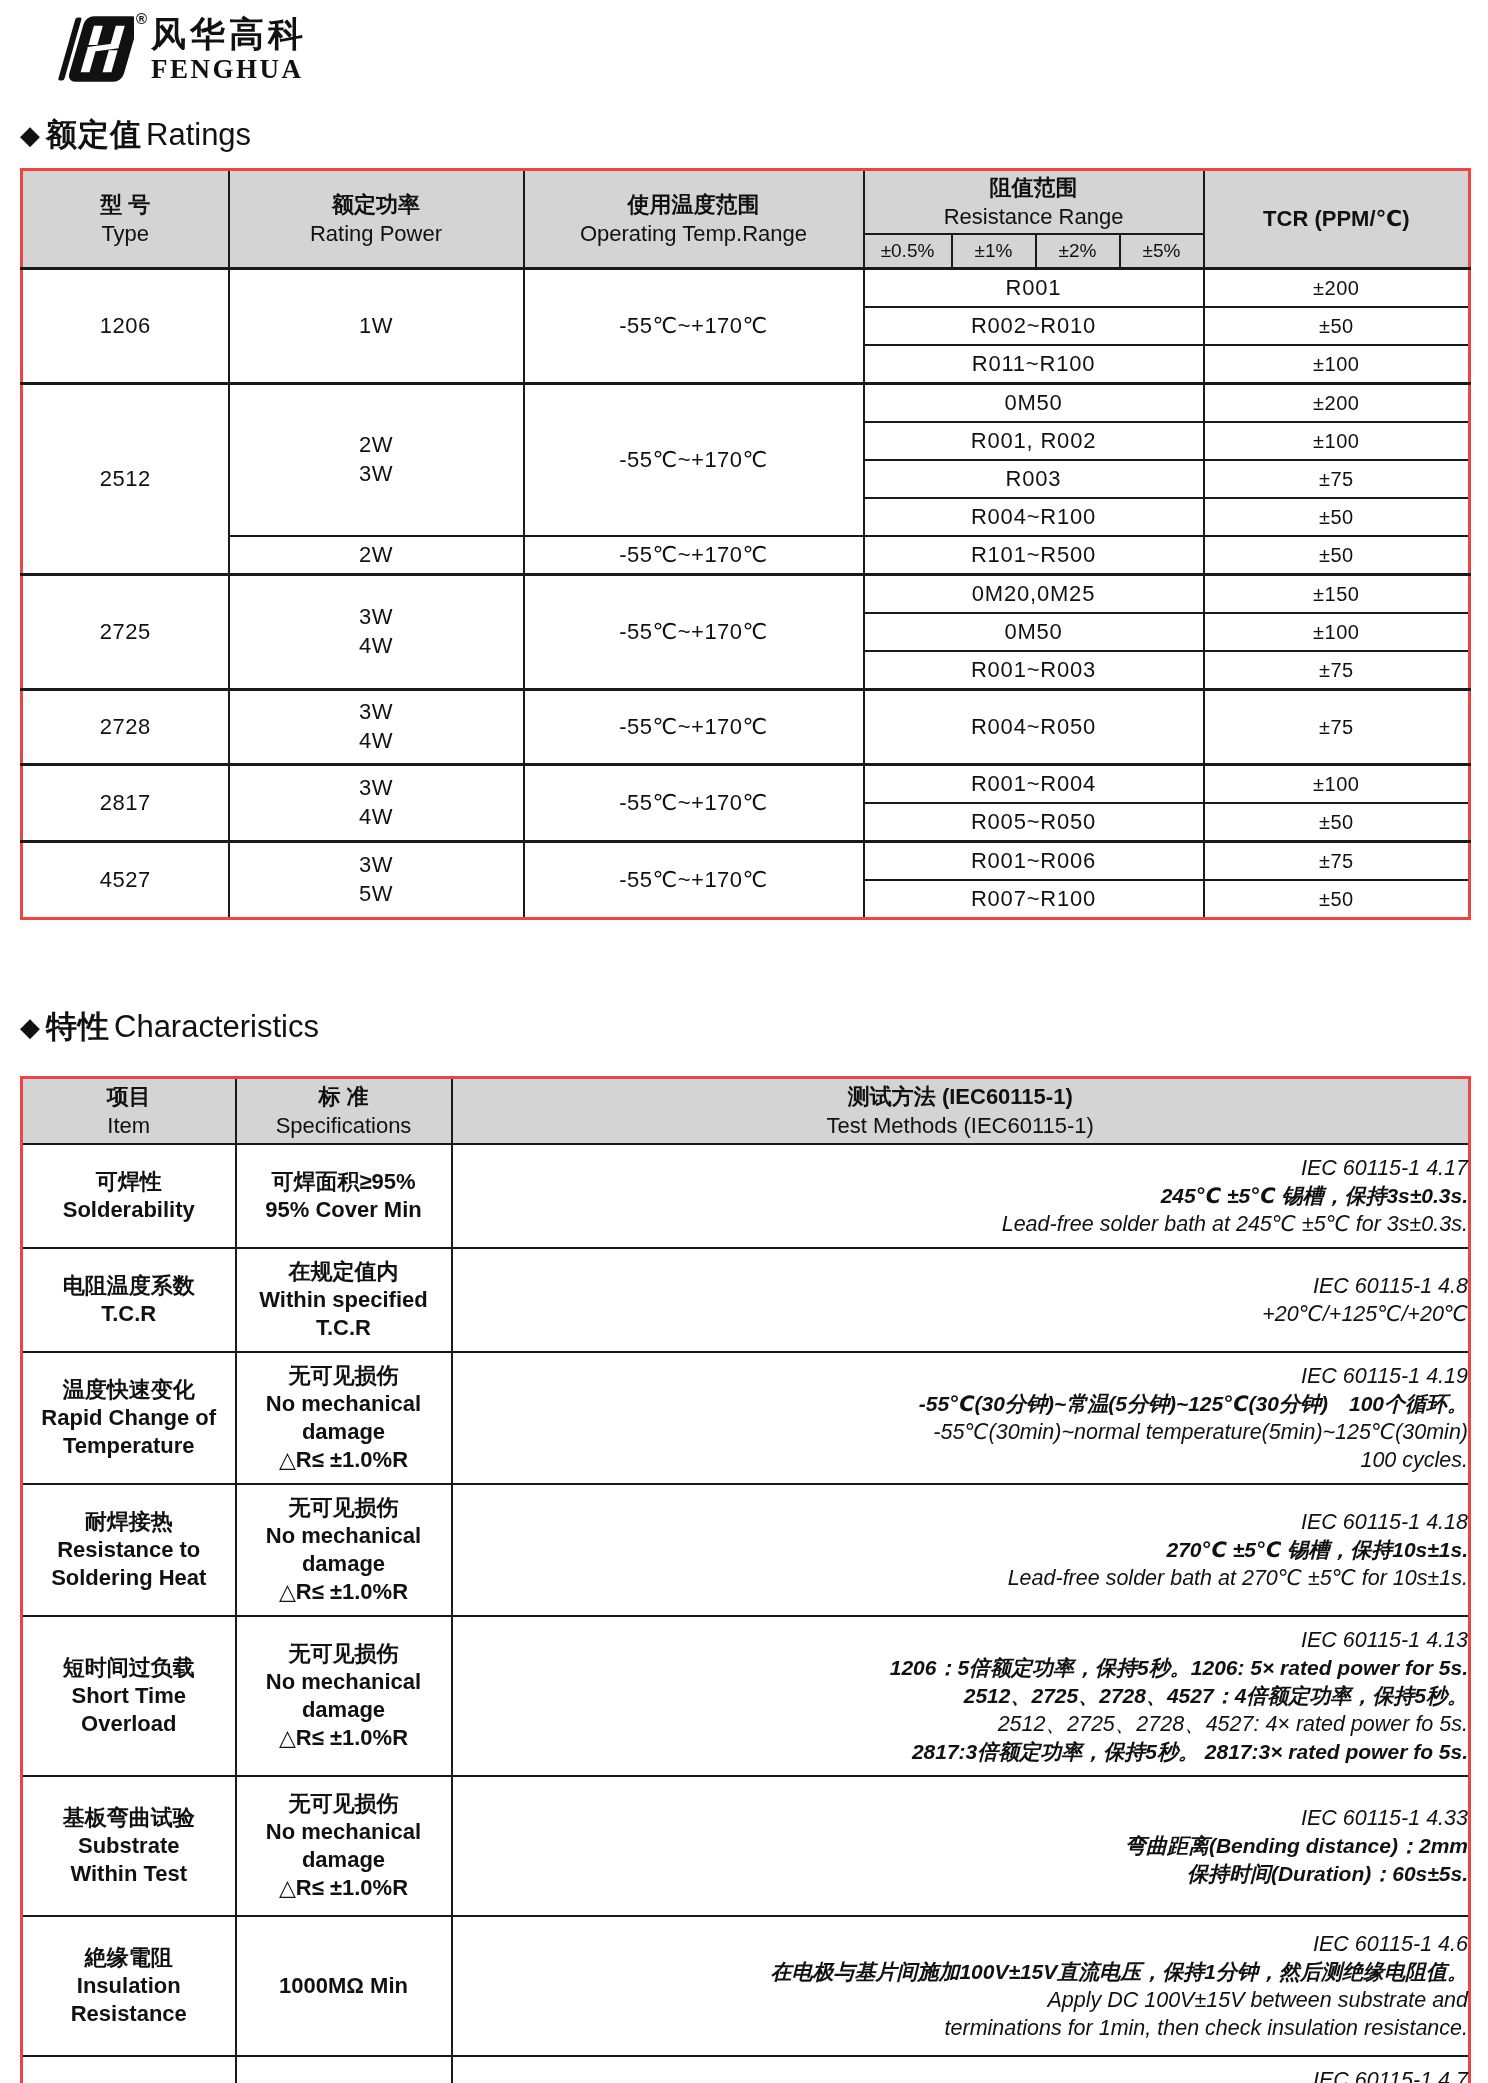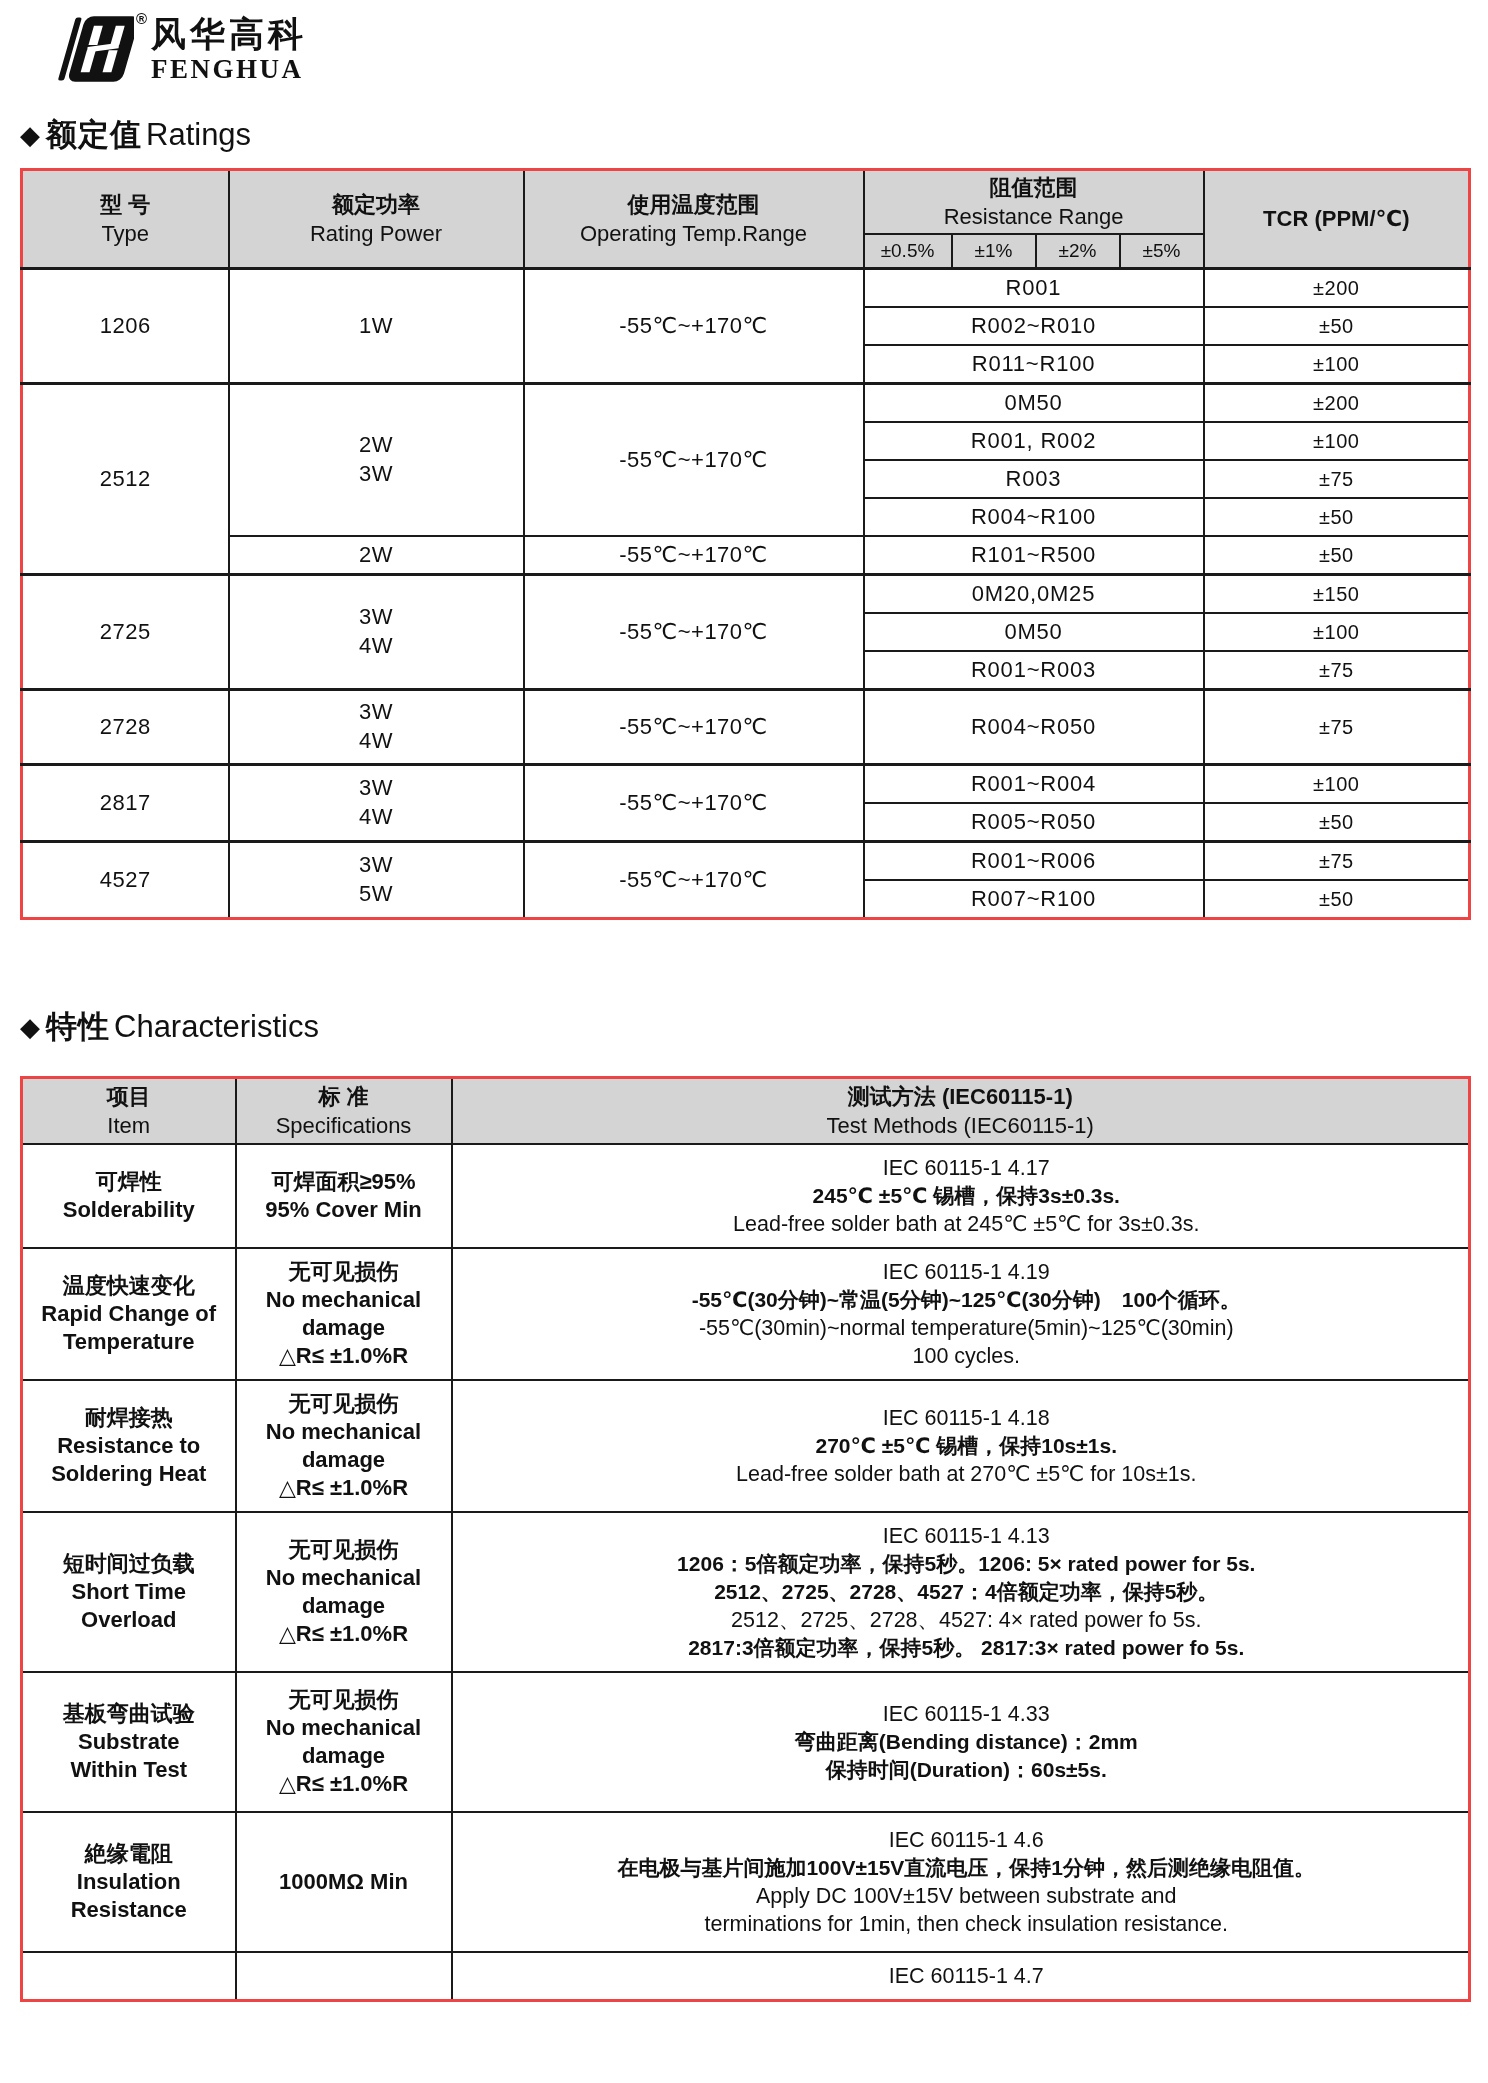--- a/index.html
+++ b/index.html
@@ -45,21 +45,21 @@
   .ratings tbody tr.tall td{height:72px;}
   .ratings tbody tr.gstart td{border-top:3.5px solid #1a1a1a;}
   .ratings .c-power{white-space:pre-line;line-height:1.3;}
   .ratings .c-tcr{font-size:20px;margin-left:24px;}
   .ratings .c-range{letter-spacing:0.8px;}
 
   
   .chars{margin-top:28px;}
   .chars thead th{height:64px;}
   .chars td{padding:9px 6px;}
-  .chars .c-method{text-align:center;padding-left:12px;padding-right:0;}
+  .chars .c-method{text-align:right;padding-left:12px;padding-right:0;font-style:italic;}
   .line{display:block;line-height:28px;font-size:21.5px;}
   .line.cn{font-weight:600;font-size:21px;}
   .item-cn,.spec-cn{display:block;font-weight:600;font-size:22px;line-height:28px;}
   .item-en,.spec-en{display:block;font-weight:700;font-size:22px;line-height:28px;}
   .pre{white-space:pre-line;}
   tr.rh6 td{height:120px;}
 </style>
 </head>
 <body>
 
@@ -270,20 +270,34 @@
           <span class="spec-cn">可焊面积≥95%</span>
           <span class="spec-en">95% Cover Min</span>
         </td>
         <td class="c-method">
           <span class="line">IEC 60115-1 4.17</span>
           <span class="line cn">245℃ ±5℃ 锡槽，保持3s±0.3s.</span>
           <span class="line">Lead-free solder bath at 245℃ ±5℃ for 3s±0.3s.</span>
         </td>
       </tr>
 
+      <tr>
+        <td>
+          <span class="item-cn">电阻温度系数</span>
+          <span class="item-en pre">T.C.R</span>
+        </td>
+        <td>
+          <span class="spec-cn">在规定值内</span>
+          <span class="spec-en">Within specified T.C.R</span>
+        </td>
+        <td class="c-method">
+          <span class="line">IEC 60115-1 4.8</span>
+          <span class="line">+20℃/+125℃/+20℃</span>
+        </td>
+      </tr>
 
       <tr>
         <td>
           <span class="item-cn">温度快速变化</span>
           <span class="item-en pre">Rapid Change of
 Temperature</span>
         </td>
         <td>
           <span class="spec-cn">无可见损伤</span>
           <span class="spec-en">No mechanical damage</span>

